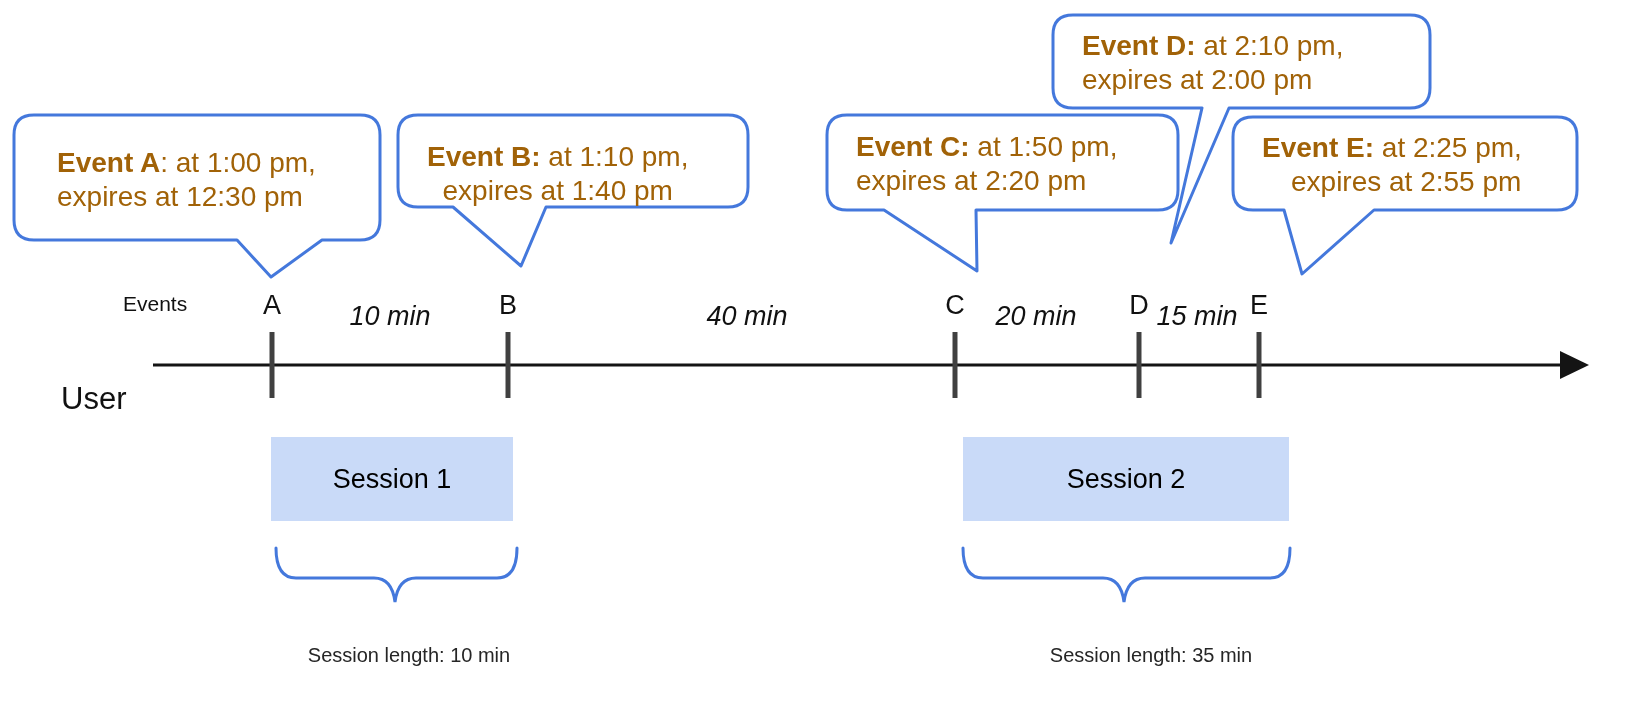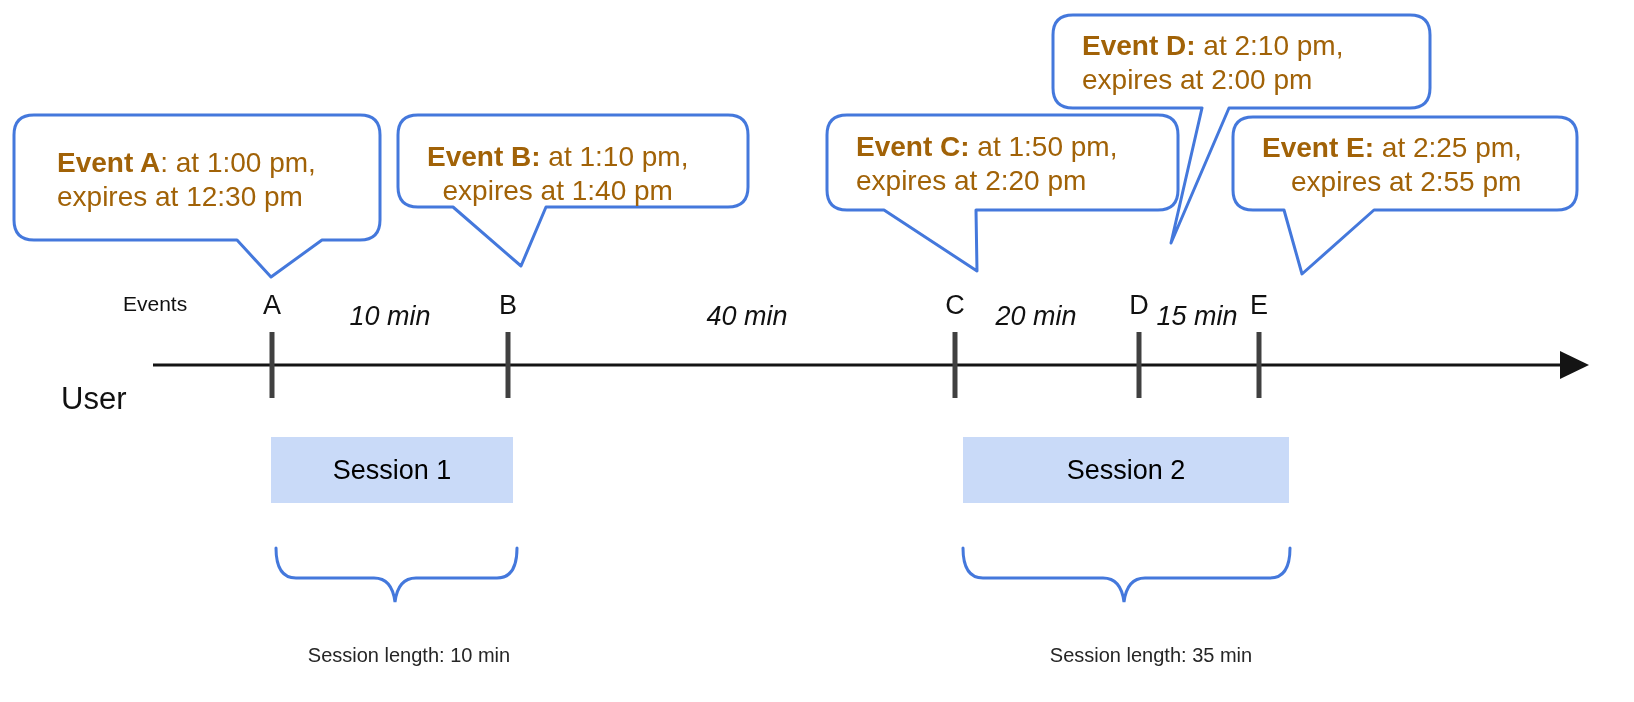--- a/index.html
+++ b/index.html
@@ -22,21 +22,21 @@
   .arrowhead{fill:var(--line-black);}
   .tick{stroke:var(--tick-gray);stroke-width:5;}
   .txt{position:absolute;white-space:nowrap;}
   .bubble-text{position:absolute;font-size:28px;line-height:34px;color:#a16207;}
   .bubble-text b{font-weight:bold;}
   .axis-label{font-size:21px;}
   .user-label{font-size:31px;}
   .event-letter{font-size:27px;transform:translateX(-50%);}
   .interval-label{font-size:27px;transform:translateX(-50%);font-style:italic;}
   .session-box{
-    position:absolute;top:437px;height:66px;background:var(--session-fill);
+    position:absolute;top:437px;height:84px;background:var(--session-fill);
     display:flex;align-items:center;justify-content:center;font-size:27px;color:#000000;
   }
   .session-length{font-size:20px;color:var(--caption-gray);transform:translateX(-50%);}
 </style>
 </head>
 <body>
 
 <div id="canvas">
 
   <svg id="shapes" viewBox="0 0 1634 702" xmlns="http://www.w3.org/2000/svg">

